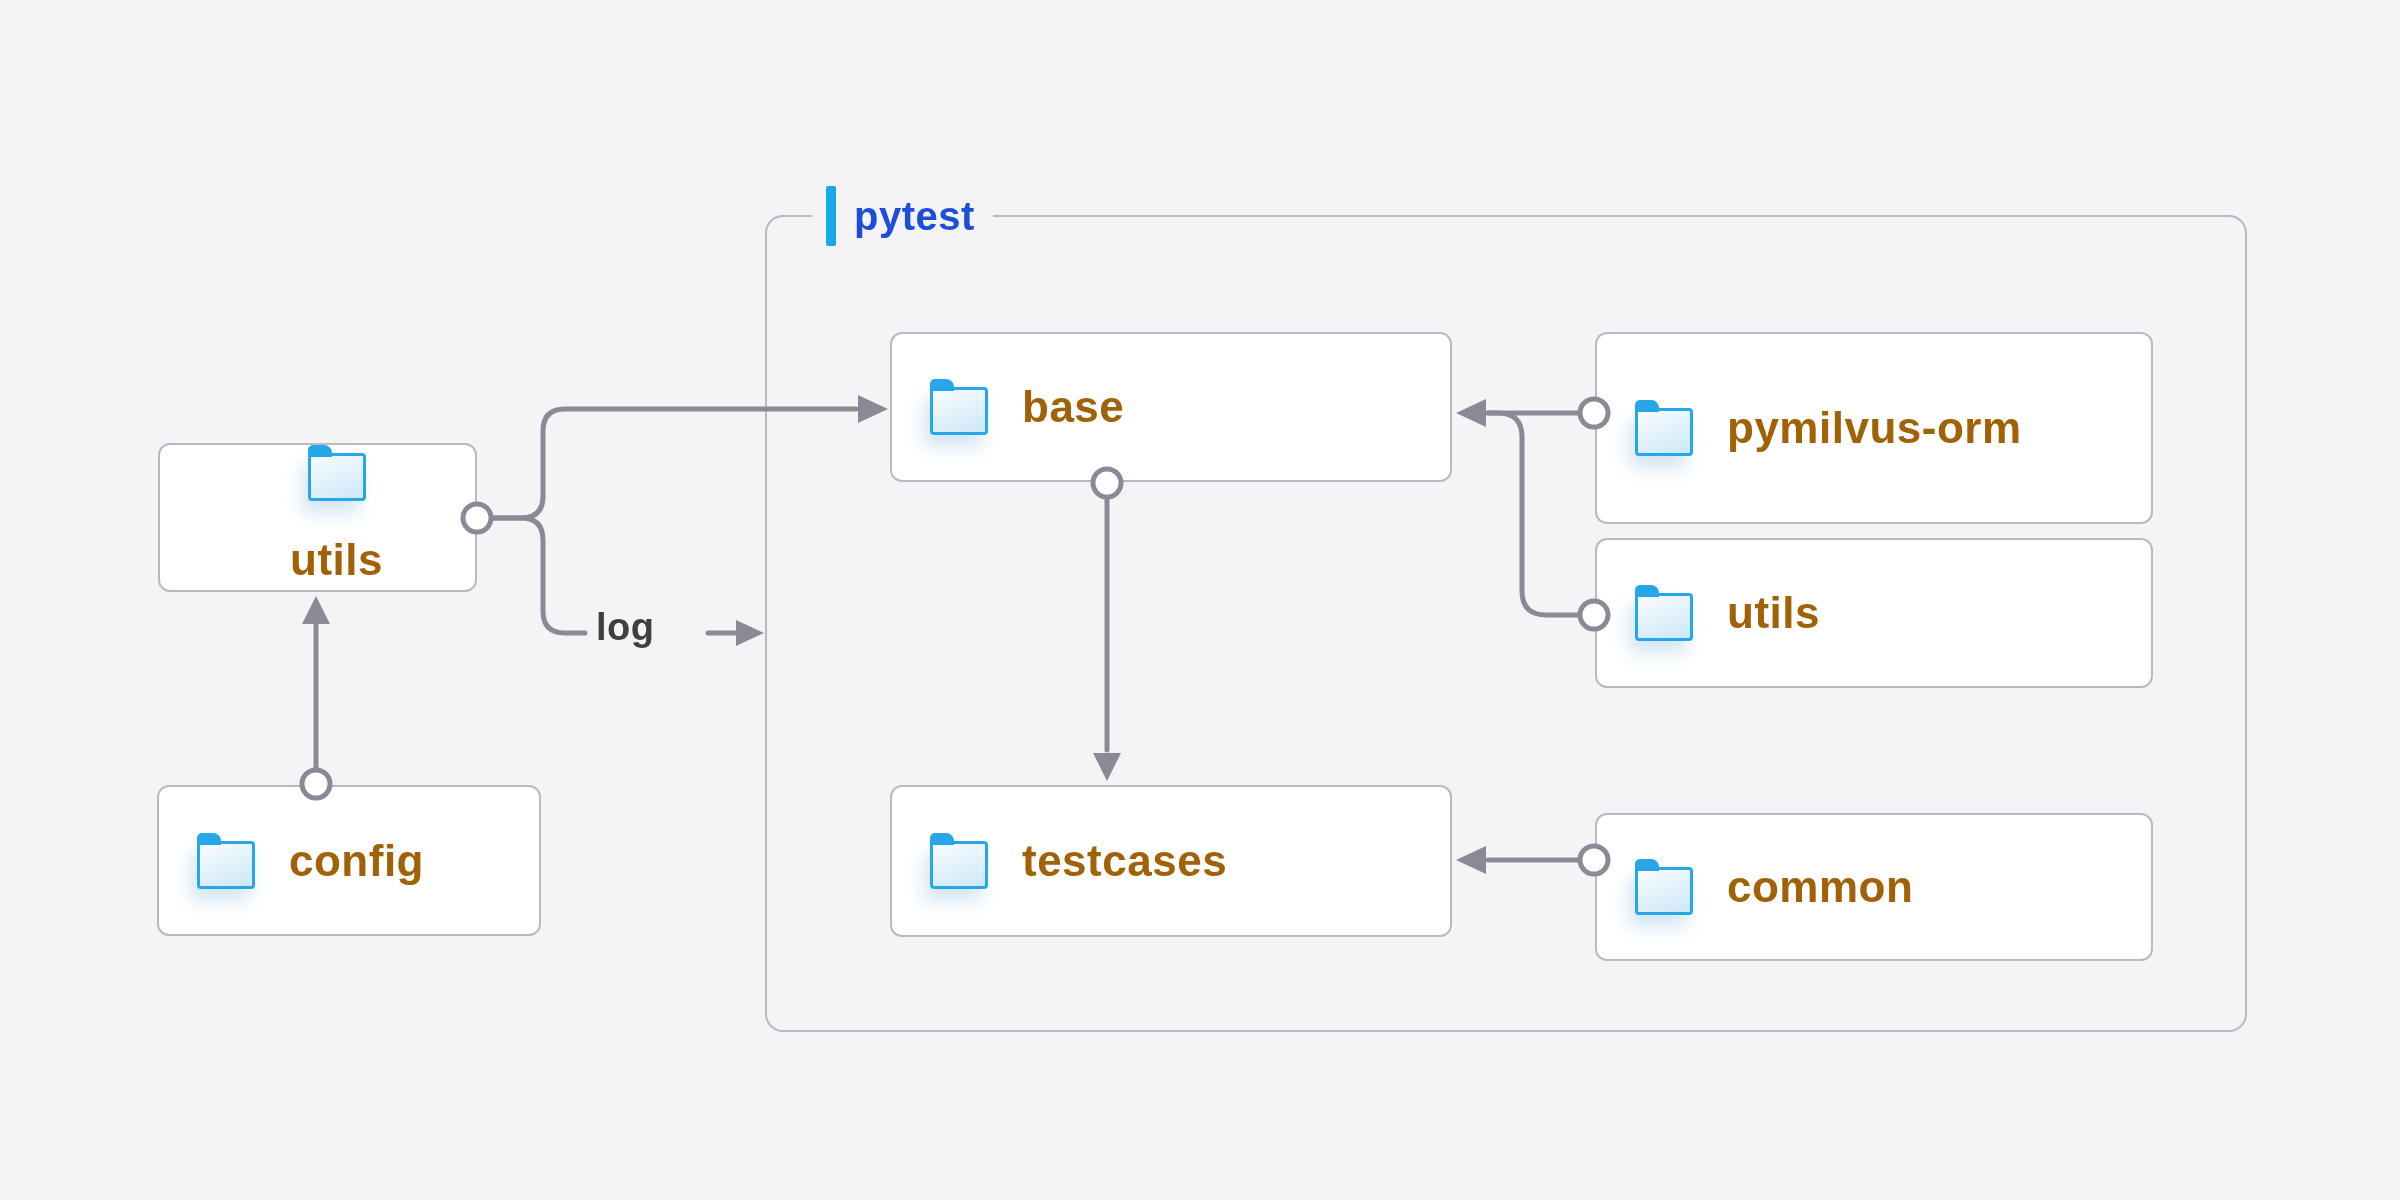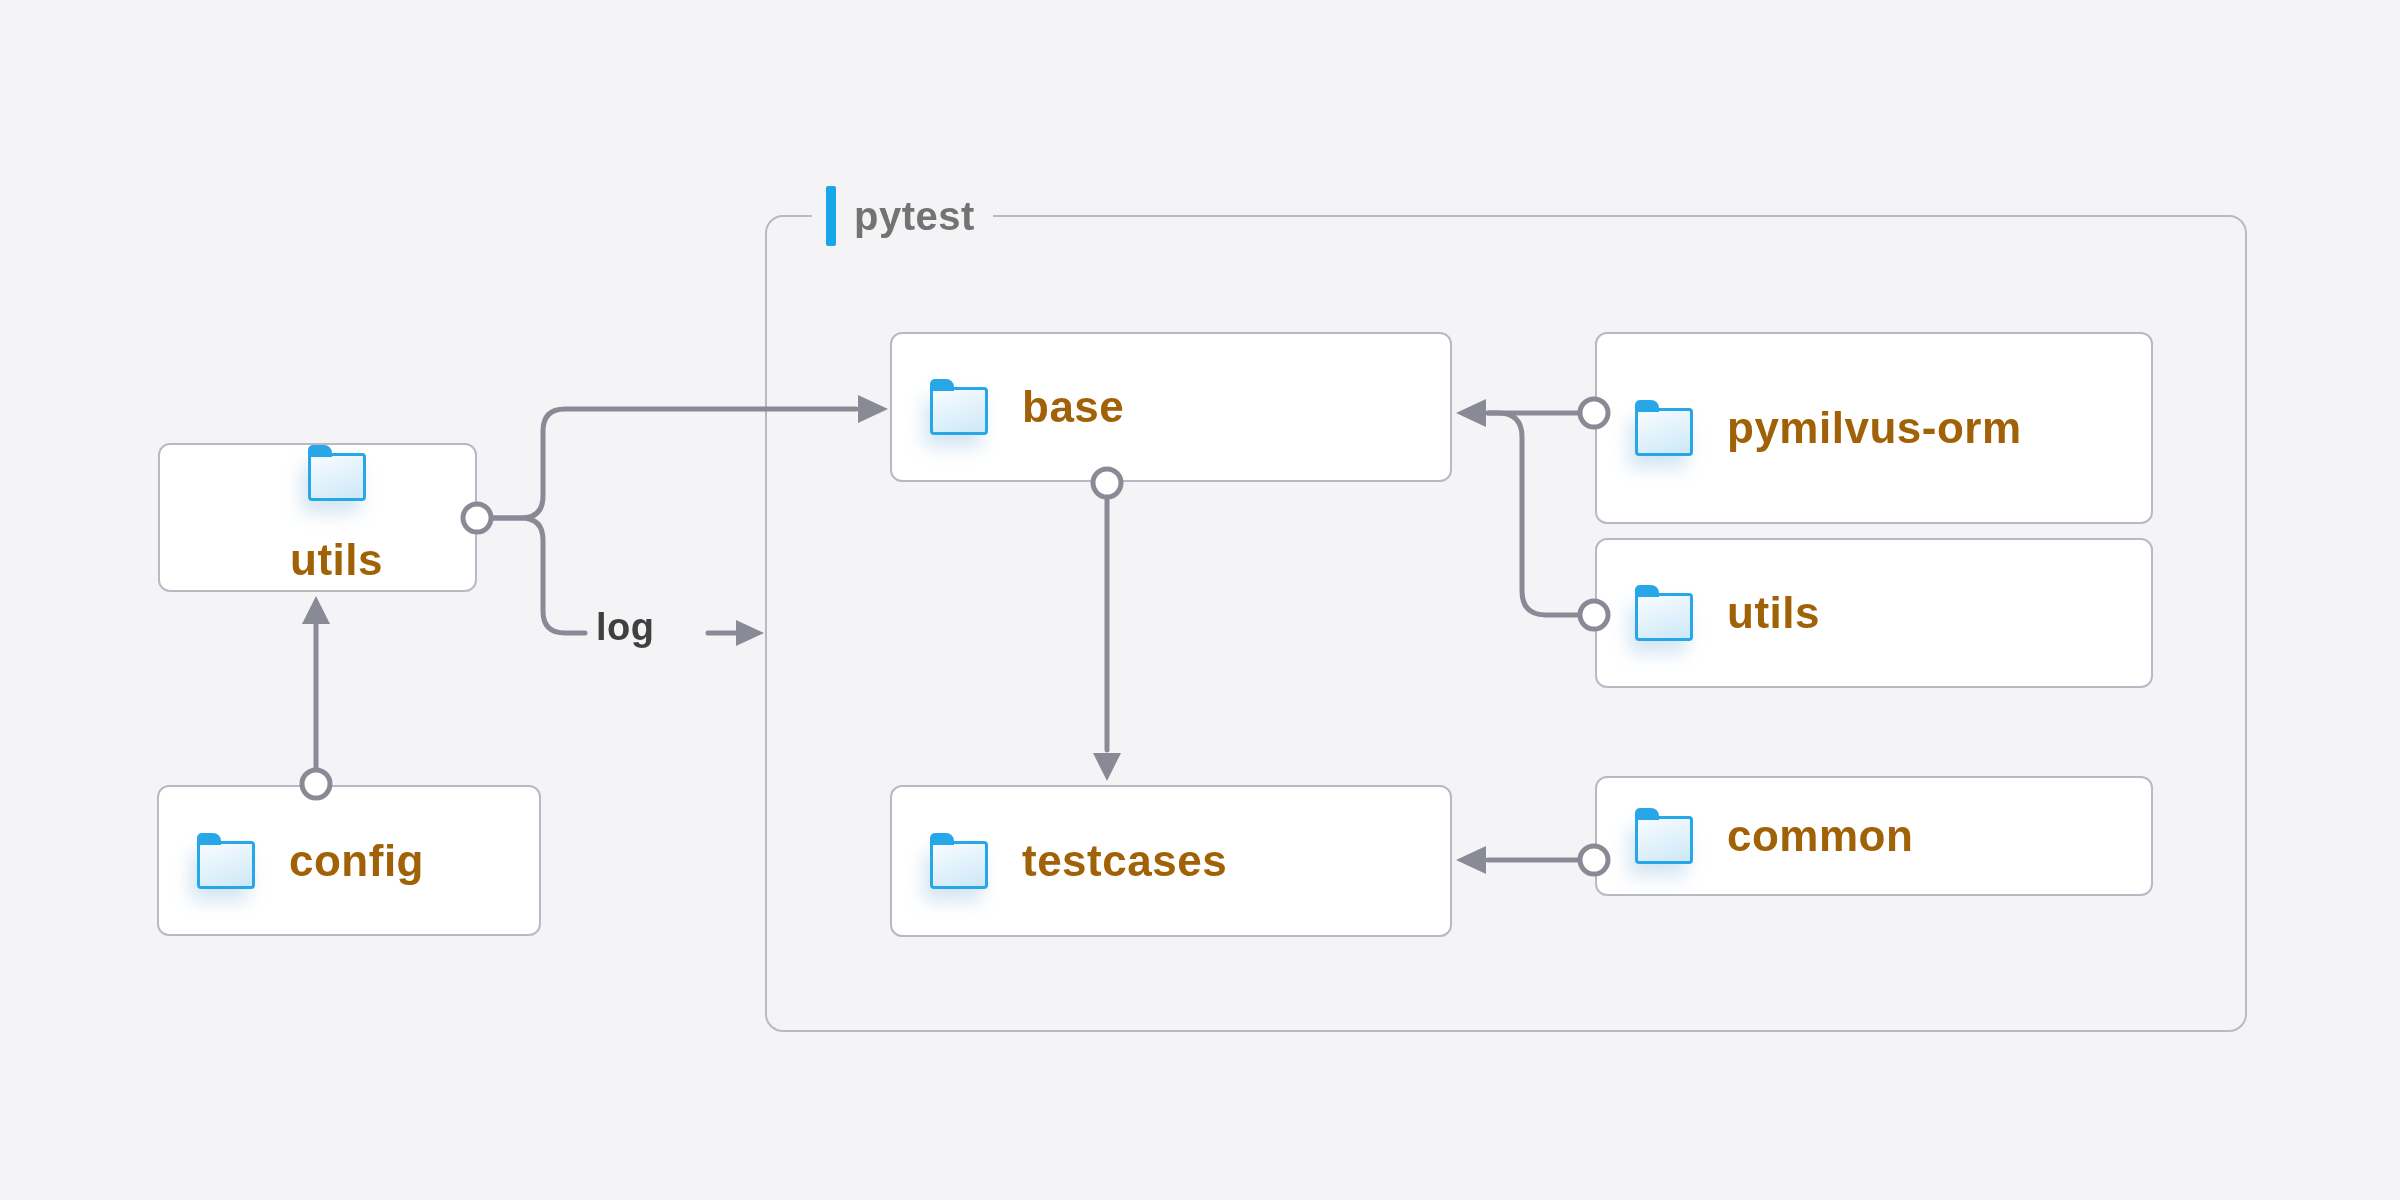--- a/index.html
+++ b/index.html
@@ -12,21 +12,21 @@
     position:absolute;left:765px;top:215px;width:1478px;height:813px;
     border:2px solid #b9b9c4;border-radius:18px;background:transparent;z-index:1;
   }
   .group-label{
     position:absolute;left:812px;top:184px;height:64px;z-index:4;
     display:flex;align-items:center;gap:18px;
     padding:0 18px 0 14px;background:#f4f4f6;
   }
   .accent-bar{width:10px;height:60px;background:#18a7e8;border-radius:2px;}
   .group-label-text{
-    font-size:40px;font-weight:bold;color:#737373;letter-spacing:.5px;line-height:64px;
+    font-size:40px;font-weight:bold;color:#1d4ed8;letter-spacing:.5px;line-height:64px;
   }
   
   .edges{position:absolute;left:0;top:0;z-index:3;}
   .edge{stroke:#8a8a96;stroke-width:5;fill:none;stroke-linecap:round;stroke-linejoin:round;}
   .head{fill:#8a8a96;stroke:none;}
   .port{fill:#ffffff;stroke:#8a8a96;stroke-width:5;}
   
   .node{
     position:absolute;z-index:2;background:#ffffff;
     border:2px solid #b9b9c4;border-radius:12px;
@@ -46,21 +46,21 @@
     content:"";position:absolute;top:-11px;left:-3px;width:24px;height:12px;
     background:#27a7e8;border-radius:5px 8px 0 0;
   }
   
   .n-utils    {left:158px;top:443px;width:319px;height:149px;flex-direction:column;}
   .n-config   {left:157px;top:785px;width:384px;height:151px;}
   .n-base     {left:890px;top:332px;width:562px;height:150px;}
   .n-pymilvus {left:1595px;top:332px;width:558px;height:192px;}
   .n-check    {left:1595px;top:538px;width:558px;height:150px;}
   .n-testcases{left:890px;top:785px;width:562px;height:152px;}
-  .n-common   {left:1595px;top:776px;width:558px;height:120px;}
+  .n-common   {left:1595px;top:813px;width:558px;height:148px;}
   
   .edge-label-log{
     position:absolute;left:596px;top:606px;z-index:3;
     font-size:38px;font-weight:bold;color:#404040;letter-spacing:.5px;
   }
 </style>
 </head>
 <body>
 
 <div class="canvas">

